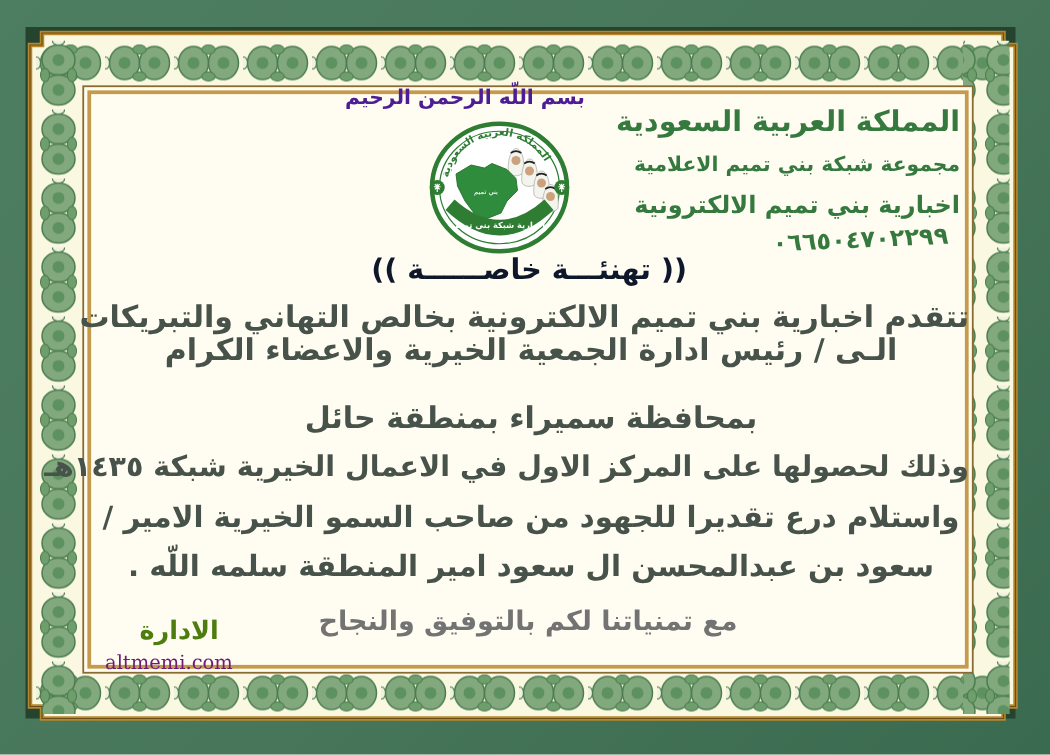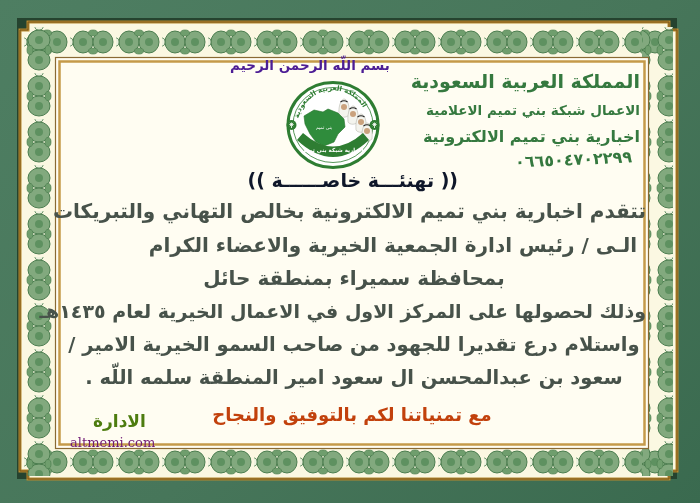--- a/index.html
+++ b/index.html
@@ -16,25 +16,25 @@
   .hdr{right:60px;text-align:right;color:#35793f;font-weight:bold;}
   .hdr1{top:70px;font-size:19px;}
   .hdr2{top:102px;font-size:13.5px;}
   .hdr3{top:127px;font-size:16px;}
   .phone{top:150px;right:68px;font-size:16px;letter-spacing:2px;
     transform:rotate(-2.5deg);}
   .title{left:248px;top:169px;width:210px;text-align:center;
     font-size:19px;font-weight:bold;color:#0f172a;}
   .bodyline{left:62px;width:584px;text-align:center;font-weight:bold;
     color:#47524a;font-size:20px;}
-  .b1{top:199px;} .b2{top:233px;padding-left:39px;} .b3{top:266px;}
+  .b1{top:199px;} .b2{top:221px;} .b3{top:266px;}
   .b4{top:300px;font-size:19px;} .b5{top:333px;font-size:19.5px;}
   .b6{top:366px;font-size:19.5px;}
   .closing{left:62px;top:404px;width:580px;text-align:center;
-    font-size:18px;font-weight:bold;color:#c2410c;}
+    font-size:18px;font-weight:bold;color:#737373;}
   .admin{left:93px;top:411px;font-size:17px;font-weight:bold;color:#4d7c0f;}
   .site{left:70px;top:435px;font-size:13px;color:#701a75;direction:ltr;
     font-family:"DejaVu Serif",serif;}
 </style>
 </head>
 <body>
 
 <div class="stage">
 
   <svg class="deco" width="700" height="503" viewBox="0 0 700 503">
@@ -115,30 +115,30 @@
       <g transform="translate(86.5,43)">
         <circle r="5" fill="#2e7d32"></circle>
           <path d="M 0,-2.5 L 0,3 M -2.2,-0.5 L 2.2,-0.5 M -1.6,-2.2 L 1.6,1.2 M 1.6,-2.2 L -1.6,1.2" stroke="#ffffff" stroke-width="0.8" fill="none"></path>
       </g>
     </g>
   </svg>
 
   <div class="txt bismillah">بسم اللّه الرحمن الرحيم</div>
 
   <div class="txt hdr hdr1">المملكة العربية السعودية</div>
-  <div class="txt hdr hdr2">الاعمال شبكة بني تميم الاعلامية</div>
+  <div class="txt hdr hdr2">مجموعة شبكة بني تميم الاعلامية</div>
   <div class="txt hdr hdr3">اخبارية بني تميم الالكترونية</div>
   <div class="txt hdr phone">٠٦٦٥٠٤٧٠٢٢٩٩</div>
 
   <div class="txt title">(( تهنئـــة خاصــــــة ))</div>
 
   <div class="txt bodyline b1">تتقدم اخبارية بني تميم الالكترونية بخالص التهاني والتبريكات</div>
   <div class="txt bodyline b2">الـى / رئيس ادارة الجمعية الخيرية والاعضاء الكرام</div>
   <div class="txt bodyline b3">بمحافظة سميراء بمنطقة حائل</div>
-  <div class="txt bodyline b4">وذلك لحصولها على المركز الاول في الاعمال الخيرية لعام ١٤٣٥هـ</div>
+  <div class="txt bodyline b4">وذلك لحصولها على المركز الاول في الاعمال الخيرية شبكة ١٤٣٥هـ</div>
   <div class="txt bodyline b5">واستلام درع تقديرا للجهود من صاحب السمو الخيرية الامير /</div>
   <div class="txt bodyline b6">سعود بن عبدالمحسن ال سعود امير المنطقة  سلمه اللّه .</div>
 
   <div class="txt closing">مع تمنياتنا لكم بالتوفيق والنجاح</div>
 
   <div class="txt admin">الادارة</div>
   <div class="txt site">altmemi.com</div>
 
 </div>
 

